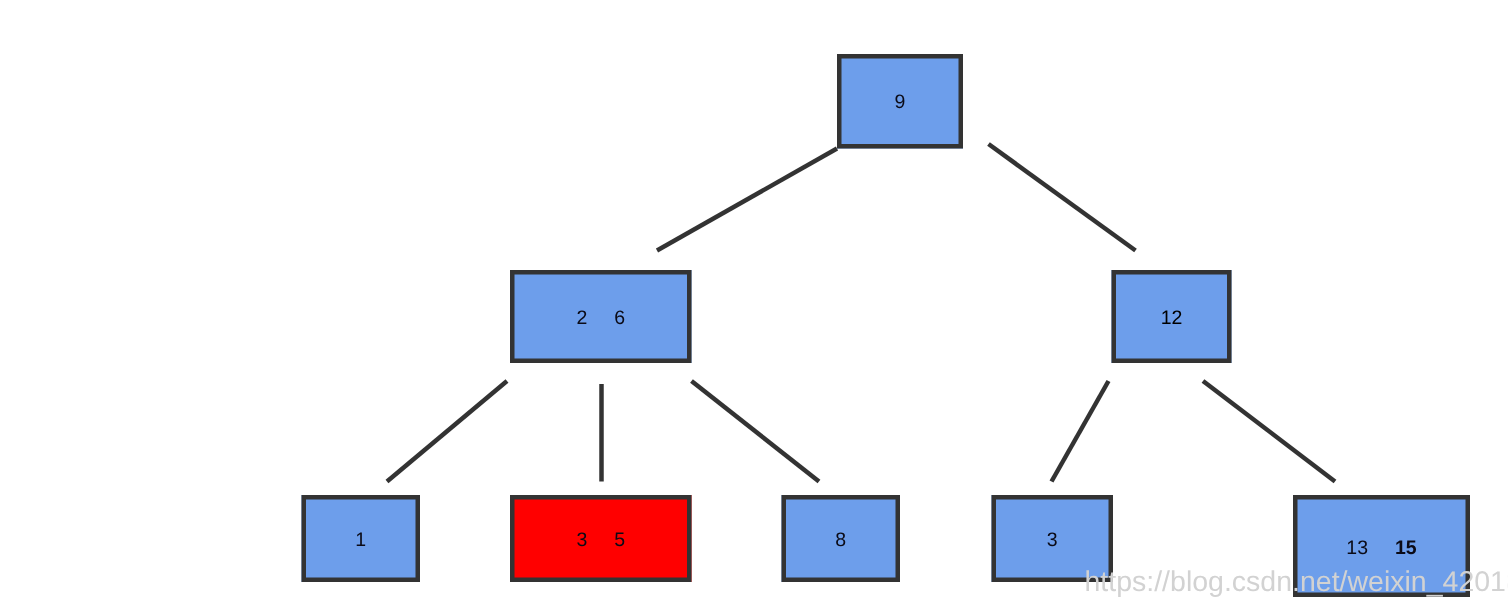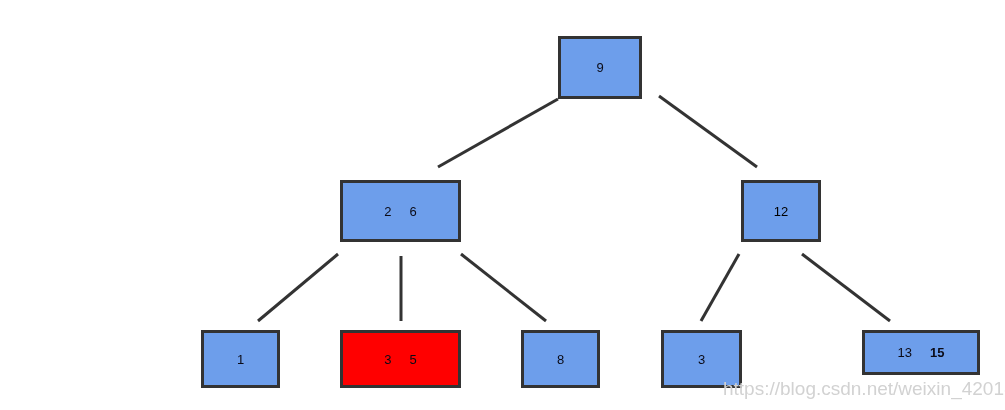--- a/index.html
+++ b/index.html
@@ -91,20 +91,20 @@
       </div>
       <div class="node" style="left: 340px; top: 330px; width: 121px; height: 58px; background: rgb(255, 0, 0); border-color: rgb(51, 51, 51);">
         <div class="node-keys"><span class="key-cell" style="color: rgb(11, 11, 23);">3</span><span class="key-cell" style="color: rgb(11, 11, 23);">5</span></div>
       </div>
       <div class="node" style="left: 521px; top: 330px; width: 79px; height: 58px; background: rgb(109, 158, 235); border-color: rgb(51, 51, 51);">
         <div class="node-keys"><span class="key-cell" style="color: rgb(11, 11, 23);">8</span></div>
       </div>
       <div class="node" style="left: 661px; top: 330px; width: 81px; height: 58px; background: rgb(109, 158, 235); border-color: rgb(51, 51, 51);">
         <div class="node-keys"><span class="key-cell" style="color: rgb(11, 11, 23);">3</span></div>
       </div>
-      <div class="node" style="left: 862px; top: 330px; width: 118px; height: 45px; background: rgb(109, 158, 235); border-color: rgb(51, 51, 51);">
+      <div class="node" style="left: 862px; top: 330px; width: 118px; height: 68px; background: rgb(109, 158, 235); border-color: rgb(51, 51, 51);">
         <div class="node-keys"><span class="key-cell" style="color: rgb(11, 11, 23);">13</span><span class="key-cell" style="color: rgb(11, 11, 23); font-weight: bold;">15</span></div>
       </div>
     </div>
 
   <div class="watermark" style="left: 723px; top: 378px; color: rgb(210, 210, 210);">https://blog.csdn.net/weixin_42018518</div>
 
 </div>
 
 </body></html>

